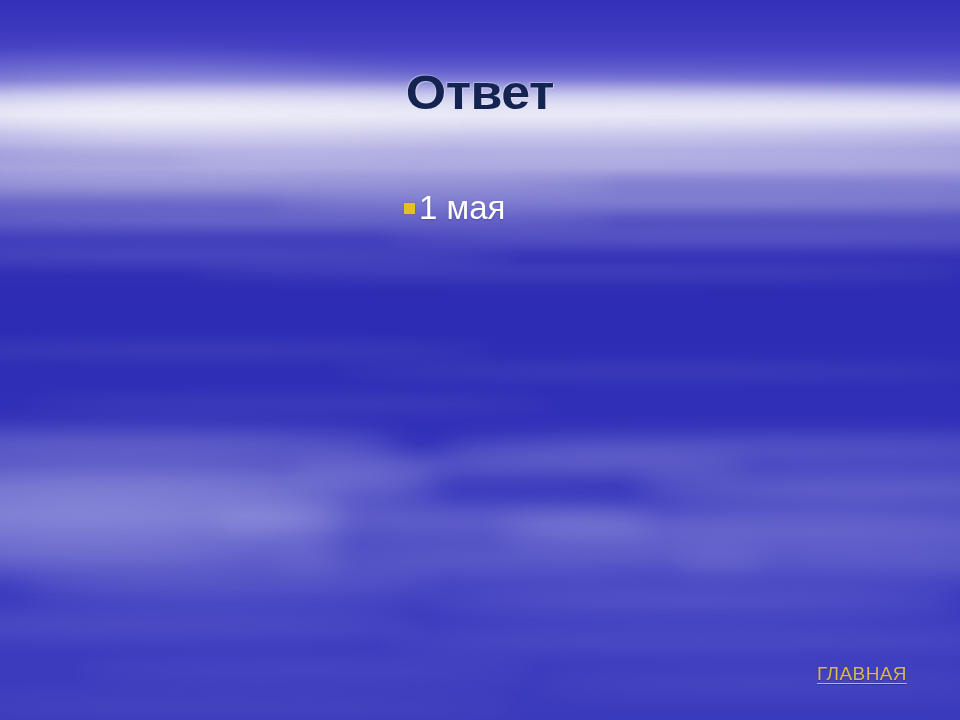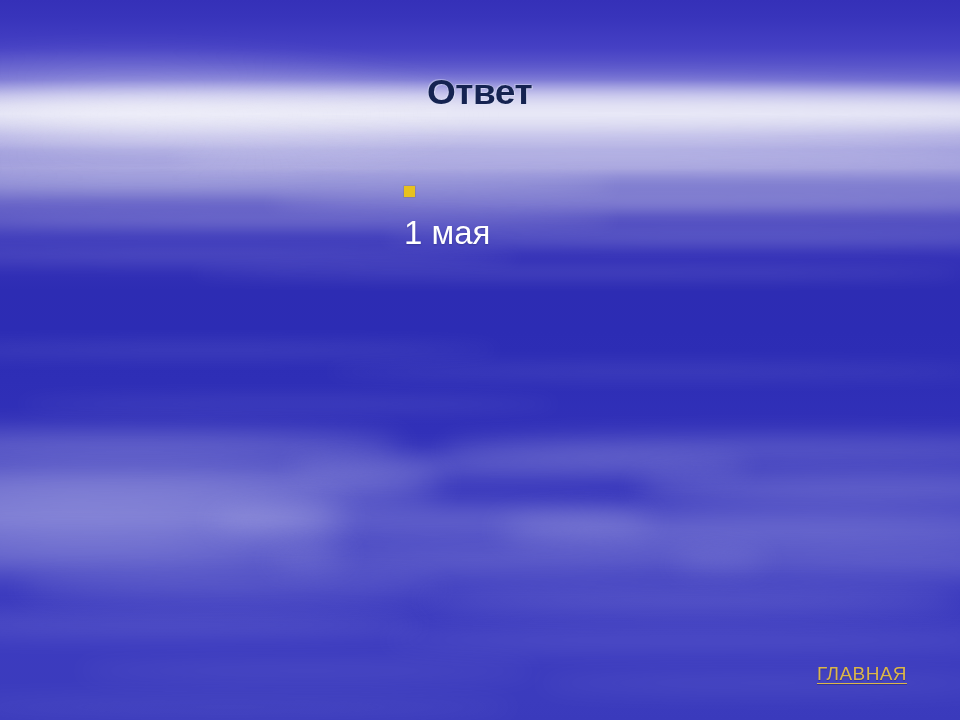--- a/index.html
+++ b/index.html
@@ -116,21 +116,21 @@
   }
 
   
 
   .title {
     position: absolute;
     left: 0;
     top: 60px;
     width: 960px;
     text-align: center;
-    font-size: 35px;
+    font-size: 49px;
     line-height: 64px;
     font-weight: 700;
     letter-spacing: -0.5px;
     color: #152351;
     white-space: nowrap;
     text-shadow:
       0 0 1px rgba(220,225,245,.95),
       1px 1px 0 rgba(225,228,248,.55),
      -1px -1px 0 rgba(225,228,248,.35);
   }
@@ -142,23 +142,23 @@
     left: 404px;
     top: 186px;
     width: 520px;
     margin: 0;
     padding: 0;
     list-style: none;
   }
 
   .bullet-row {
     display: flex;
-    gap: 16px;
+    align-items: center;
+    gap: 4px;
     height: 44px;
-    flex-direction: column;
   }
 
   .bullet-mark {
     flex: 0 0 auto;
     width: 11px;
     height: 11px;
     background: #e8c11e;
     box-shadow: 0 0 0 0.5px rgba(120,95,10,.35);
   }
 

